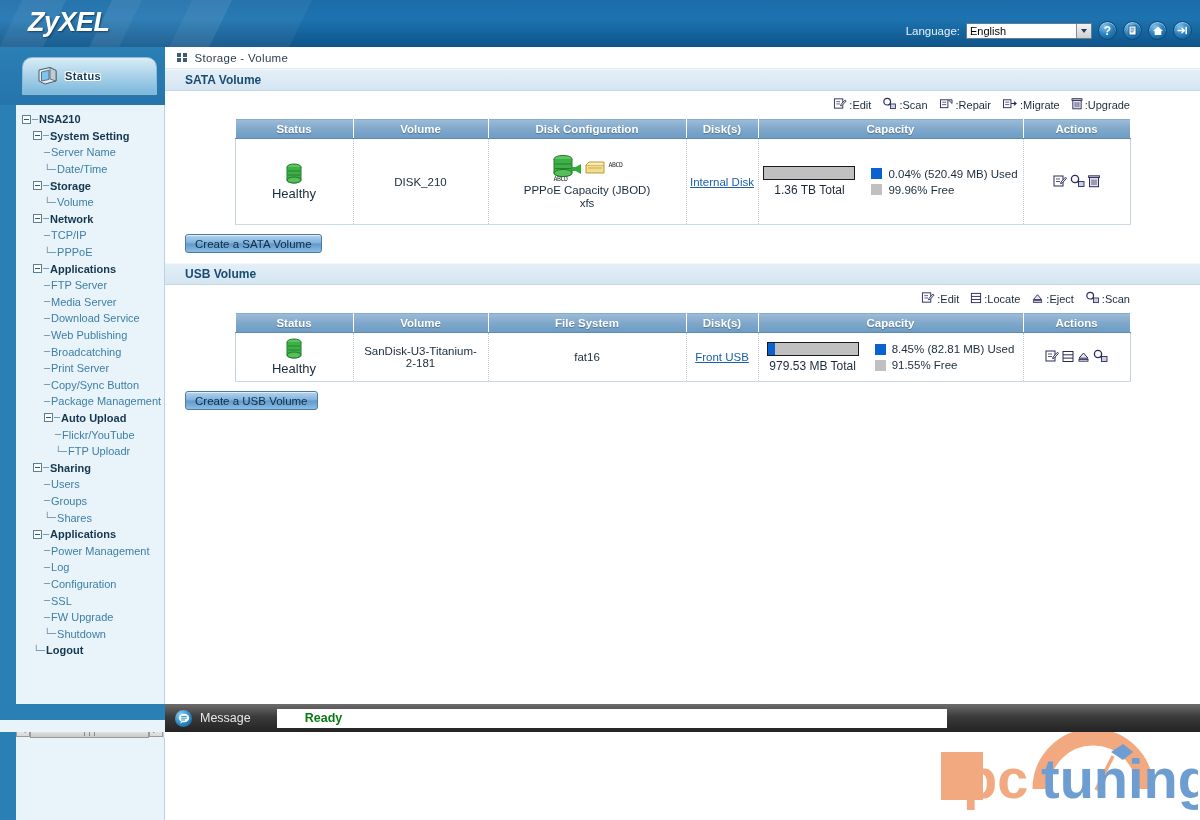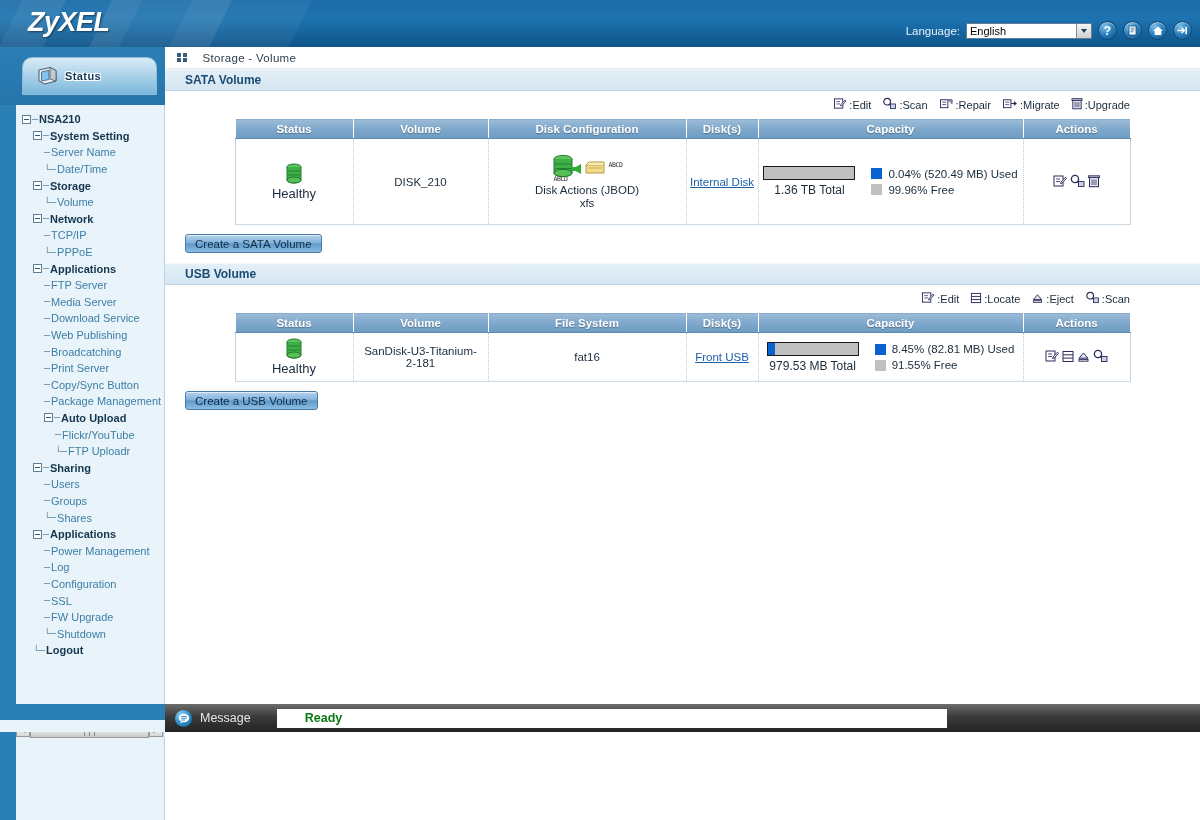--- a/index.html
+++ b/index.html
@@ -145,21 +145,21 @@
     position: absolute; left: 16px; top: 691px; width: 149px; height: 82px;
     background: #e8f3fa; border-right: 1px solid #b9d3e3;
   }
 
   
   .main {
     position: absolute; left: 165px; top: 47px; width: 1035px; height: 773px;
     background: #ffffff;
   }
   .breadcrumb {
-    height: 22px; display: flex; align-items: center; gap: 16px;
+    height: 22px; display: flex; align-items: center; gap: 8px;
     padding-left: 12px; border-bottom: 1px solid #e2e9ef;
     background: #ffffff;
   }
   .dotgrid { display: grid; grid-template-columns: 4px 4px; gap: 1.5px; }
   .dotgrid i { width: 4px; height: 4px; background: #3c5c75; display: block; }
   .bc-text { font-size: 11.5px; color: #2d3f4e; letter-spacing: 0.3px; }
 
   .sec-head {
     height: 22px; display: flex; align-items: center; padding-left: 20px;
     background: linear-gradient(180deg,#e4eff7 0%,#d4e6f2 100%);
@@ -607,21 +607,21 @@
                   <span>
                     <svg width="22" height="16" viewBox="0 0 22 16">
                           <path d="M2 5 L20 5 L20 13 L2 13 Z" fill="#f2dc8e" stroke="#b79b3a" stroke-width="1"></path>
                           <path d="M2 5 L5 2 L20 2 L20 5" fill="#f7eab6" stroke="#b79b3a" stroke-width="1"></path>
                           <line x1="4" y1="8" x2="18" y2="8" stroke="#b79b3a" stroke-width="0.7"></line>
                         </svg>
                   </span>
                   <span class="abcd" style="margin-top:1px;">ABCD</span>
                 </span>
               </span>
-              <span>Disk Actions (JBOD)</span>
+              <span>PPPoE Capacity (JBOD)</span>
               <span>xfs</span>
             </span>
           </td>
           <td>
             <span class="lnk">Internal Disk</span>
           </td>
           <td>
             <span class="cap-cell">
               <span class="bar-box">
                 <span class="bar">
@@ -806,20 +806,30 @@
               </span>
             </span>
           </td>
         </tr>
           </tbody>
       </table>
 
       <button class="create-btn">Create a USB Volume</button>
     </div>
 
+    <div class="watermark">
+      <svg width="265" height="118" viewBox="0 0 265 118">
+        <path d="M108 95 A52 52 0 0 1 212 95" fill="none" stroke="#f3a980" stroke-width="17" stroke-linecap="butt"></path>
+        <polygon points="178,58 190,50 200,58 190,66" fill="#6d9dd1"></polygon>
+        <line x1="163" y1="96" x2="180" y2="62" stroke="#f3a980" stroke-width="3.5"></line>
+        <rect x="8" y="58" width="42" height="48" fill="#f3a980"></rect>
+        <text x="30" y="104" font-family="Liberation Sans, sans-serif" font-size="56" font-weight="bold" fill="#f3a980">pc</text>
+        <text x="108" y="104" font-family="Liberation Sans, sans-serif" font-size="56" font-weight="bold" fill="#6d9dd1">tuning</text>
+      </svg>
+    </div>
 
   </div>
 
   <div class="bottom-left"></div>
   <div class="statusbar">
     <span class="msg-icon">
       <svg width="12" height="11" viewBox="0 0 12 11">
           <ellipse cx="6" cy="5" rx="5.2" ry="4.2" fill="#fff"></ellipse>
           <path d="M3 8.6 L2.2 10.6 L4.6 9.2 Z" fill="#fff"></path>
           <line x1="3.2" y1="3.4" x2="8.8" y2="3.4" stroke="#2e8fc9" stroke-width="1"></line>

